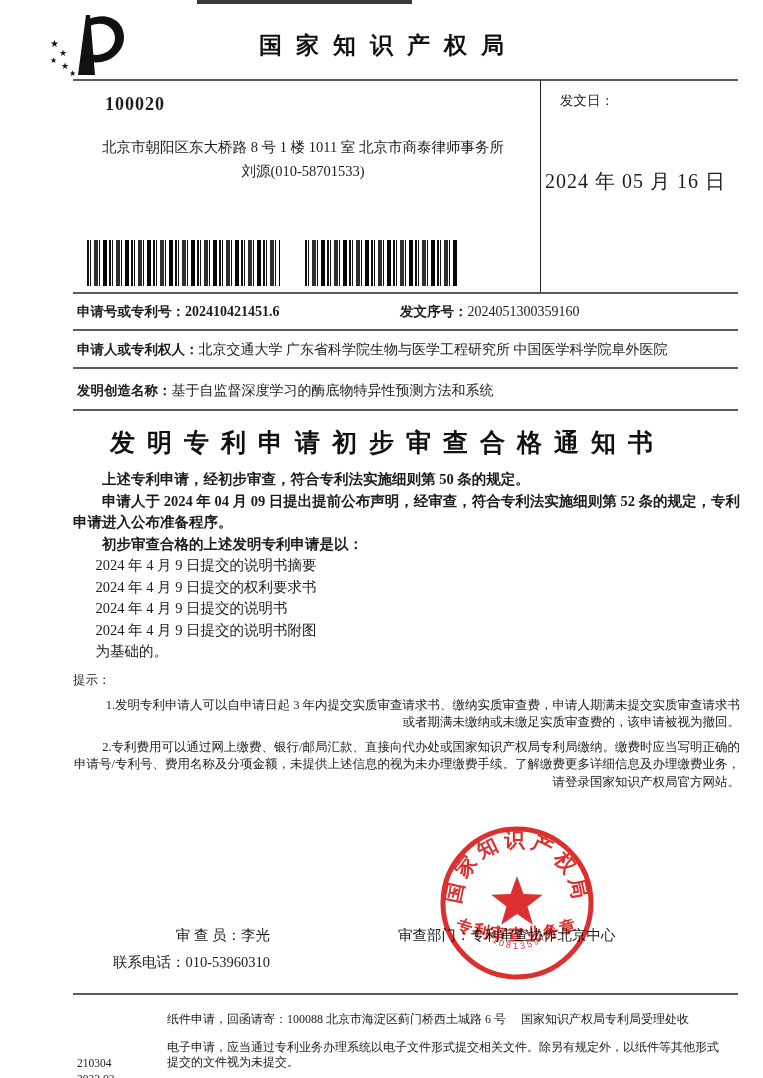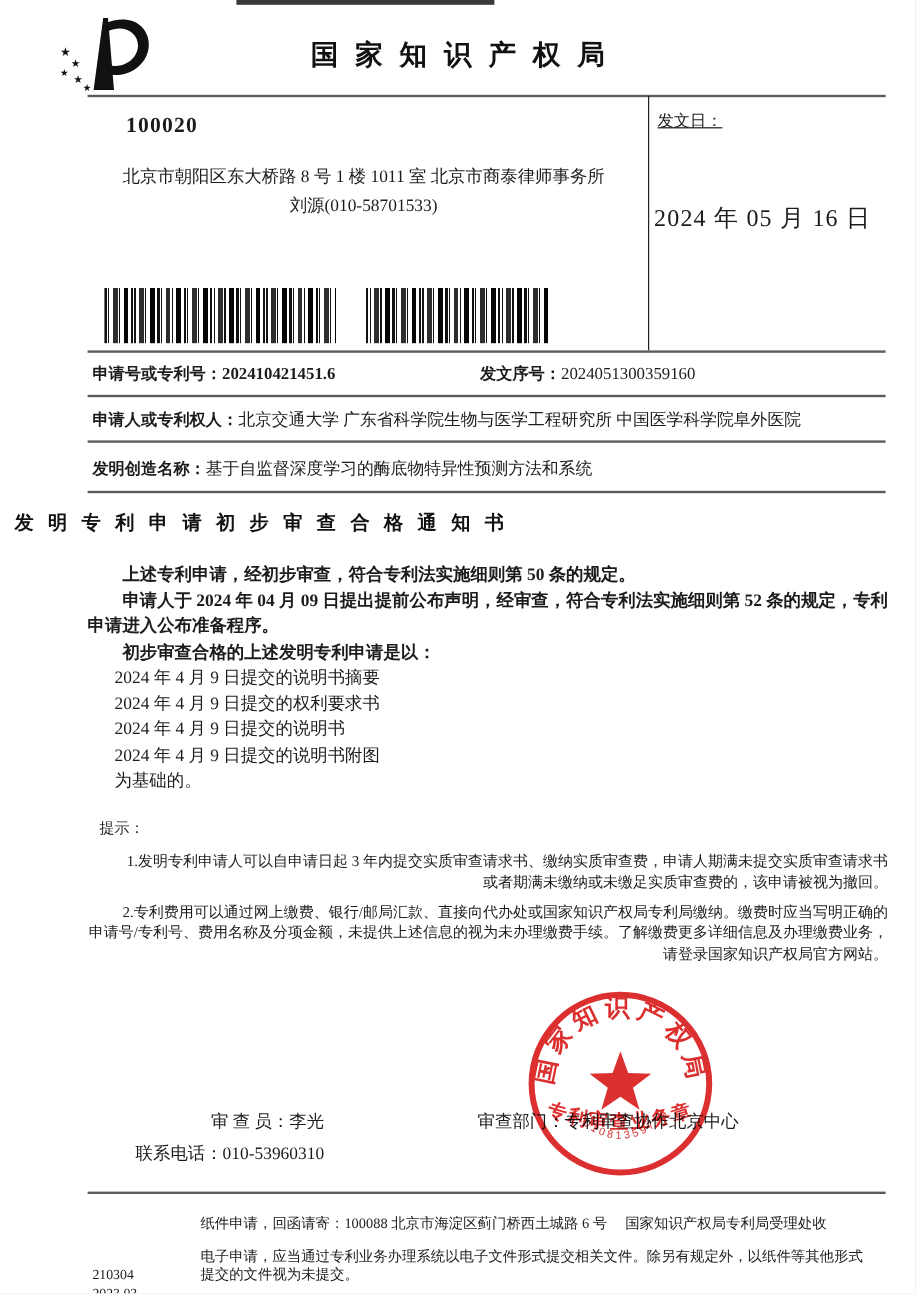--- a/index.html
+++ b/index.html
@@ -12,42 +12,42 @@
   .top-artifact{position:absolute;left:197px;top:0;width:215px;height:4px;background:#3a3a3a;}
   .logo{position:absolute;left:48px;top:13px;width:84px;height:66px;}
   .header-title{position:absolute;left:0;right:0;top:30px;text-align:center;
     font-size:23px;font-weight:bold;letter-spacing:14px;text-indent:14px;color:#111;}
   .hr{position:absolute;left:73px;width:665px;height:2px;background:#5c5c5c;}
   .hr1{top:79px}.hr2{top:292px}.hr3{top:329px}.hr4{top:367px}.hr5{top:409px}.hr6{top:993px}
   .vline{position:absolute;left:540px;top:80px;width:1px;height:212px;background:#222;}
   .postal{position:absolute;left:105px;top:94px;font-size:18px;font-weight:bold;letter-spacing:1px;}
   .addr{position:absolute;left:73px;top:138px;width:460px;text-align:center;font-size:14.5px;}
   .contact{position:absolute;left:73px;top:162px;width:460px;text-align:center;font-size:14.5px;}
-  .date-label{position:absolute;left:548px;top:92px;font-size:13.5px;text-decoration:underline;}
+  .date-label{position:absolute;left:560px;top:92px;font-size:13.5px;}
   .date-value{position:absolute;left:545px;top:168px;font-size:20px;letter-spacing:1px;}
   .barcode{position:absolute;top:240px;height:46px;
     background:repeating-linear-gradient(90deg,
       #111 0px,#111 2px,#fff 2px,#fff 3px,#151515 3px,#151515 4px,#fff 4px,#fff 7px,
       #2e2e2e 7px,#2e2e2e 11px,#fff 11px,#fff 12px,#111 12px,#111 13px,#fff 13px,#fff 16px,
       #050505 16px,#050505 20px,#fff 20px,#fff 22px);}
   .barcode.left{left:87px;width:193px;}
   .barcode.right{left:305px;width:152px;}
   .meta-row{position:absolute;left:77px;width:661px;font-size:14px;}
   .meta-row .lbl{font-family:"Liberation Sans","DejaVu Sans",sans-serif;font-weight:bold;font-size:13.5px;}
   .row1{top:303px}.row2{top:341px}.row3{top:382px}
   .serial-group{position:absolute;left:323px;top:0;}
   .bold-val{font-weight:bold;}
-  .notice-title{position:absolute;left:0;right:0;top:426px;text-align:left;
-    font-size:16px;font-weight:bold;letter-spacing:12px;text-indent:12px;color:#111;}
+  .notice-title{position:absolute;left:0;right:0;top:426px;text-align:center;
+    font-size:25px;font-weight:bold;letter-spacing:12px;text-indent:12px;color:#111;}
   .body-block{position:absolute;left:73px;top:469px;width:667px;font-size:14.5px;line-height:21.5px;}
   .body-block p{margin:0;text-indent:2em;font-weight:bold;}
   .doc-list{padding-left:1.55em;}
   .tips{position:absolute;left:73px;top:672px;width:667px;font-size:12.5px;line-height:17.5px;}
   .tips .tip{margin:7px 0 0 0;text-indent:2em;text-align:right;}
-  .tips .tips-label{margin:10px;}
+  .tips .tips-label{margin:0;}
   .signoff-left{position:absolute;left:113px;top:922px;font-size:14.5px;line-height:27px;text-align:right;}
   .signoff-right{position:absolute;left:398px;top:922px;font-size:14.5px;line-height:27px;}
   .seal{position:absolute;left:437px;top:823px;width:160px;height:160px;
     mix-blend-mode:multiply;opacity:.93;}
   .footer-codes{position:absolute;left:77px;top:1056px;font-size:11.5px;line-height:15.5px;}
   .footer-text{position:absolute;left:155px;top:1000px;width:586px;font-size:12px;line-height:15.5px;}
   .footer-text div{margin:12px;}
 </style>
 </head>
 <body>

